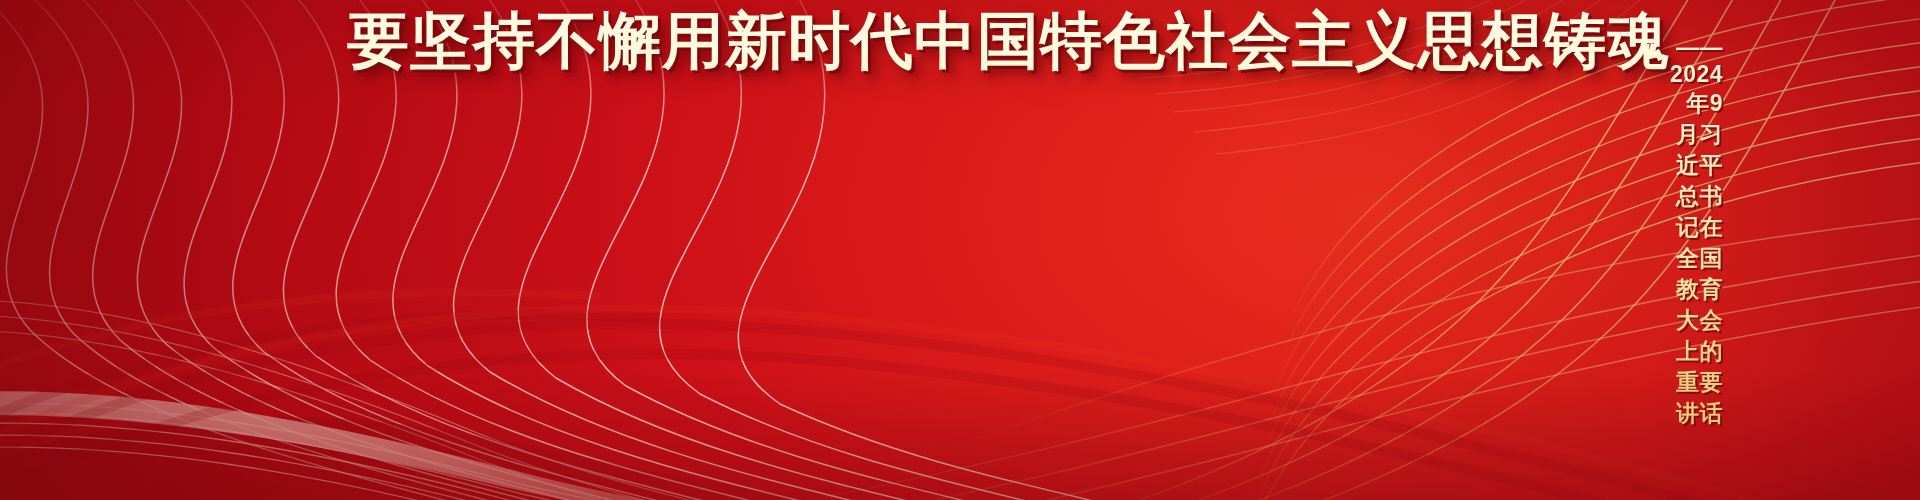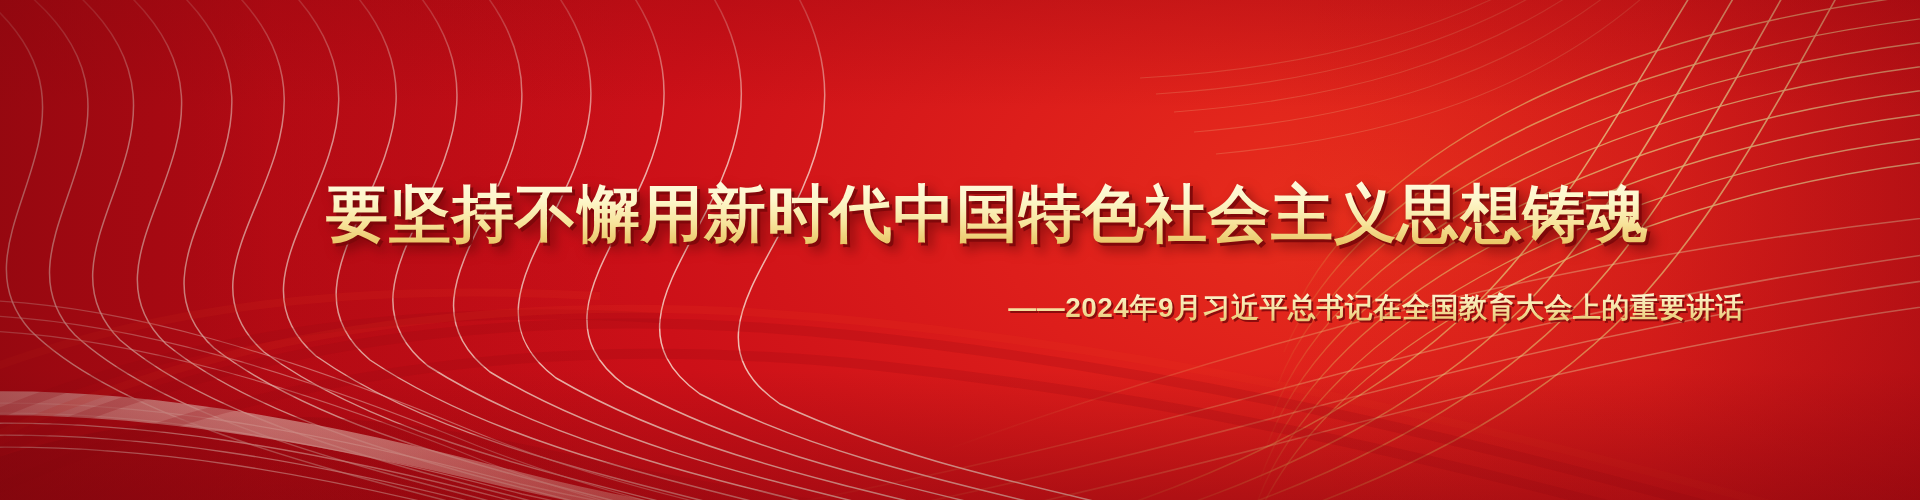--- a/index.html
+++ b/index.html
@@ -20,41 +20,41 @@
     background:
       linear-gradient(90deg, rgba(120,5,12,.55) 0%, rgba(140,6,14,.22) 14%, rgba(0,0,0,0) 34%,
                       rgba(0,0,0,0) 66%, rgba(150,8,15,.16) 86%, rgba(130,6,12,.38) 100%),
       linear-gradient(180deg, rgba(150,8,14,.30) 0%, rgba(0,0,0,0) 22%,
                       rgba(0,0,0,0) 74%, rgba(120,5,11,.42) 100%);
     pointer-events:none;
   }
   
   #content{
     position:absolute;left:0;top:0;width:1920px;height:500px;
-    display:flex;flex-direction:column;justify-content:center;
-    padding:0 36px;box-sizing:border-box;
+    display:flex;justify-content:center;
+    padding:0 60px;box-sizing:border-box;
   }
   .quote-line{
     font-size:62px;
     line-height:82px;
     font-weight:bold;
     letter-spacing:1px;
     white-space:nowrap;
     background:linear-gradient(180deg,#fffce6 0%,#fdf6c9 34%,#f7e39a 62%,#e9c463 88%,#d9ab3e 100%);
     -webkit-background-clip:text;background-clip:text;
     -webkit-text-fill-color:transparent;color:transparent;
     filter:drop-shadow(3px 3px 0 rgba(125,8,10,.92)) drop-shadow(5px 5px 6px rgba(90,4,6,.55));
   }
   #line1{margin-left:290px;}
   #line2{margin-left:185px;margin-top:2px;}
   #attribution{
     margin-top:34px;
     text-align:right;
     padding-right:140px;
-    font-size:28px;
+    font-size:23px;
     font-weight:bold;
     letter-spacing:.5px;
     background:linear-gradient(180deg,#fdf8dd 0%,#f6e5a6 48%,#e4bc60 100%);
     -webkit-background-clip:text;background-clip:text;
     -webkit-text-fill-color:transparent;color:transparent;
     filter:drop-shadow(2px 2px 0 rgba(125,8,10,.85));
   }
 </style>
 </head>
 <body>

